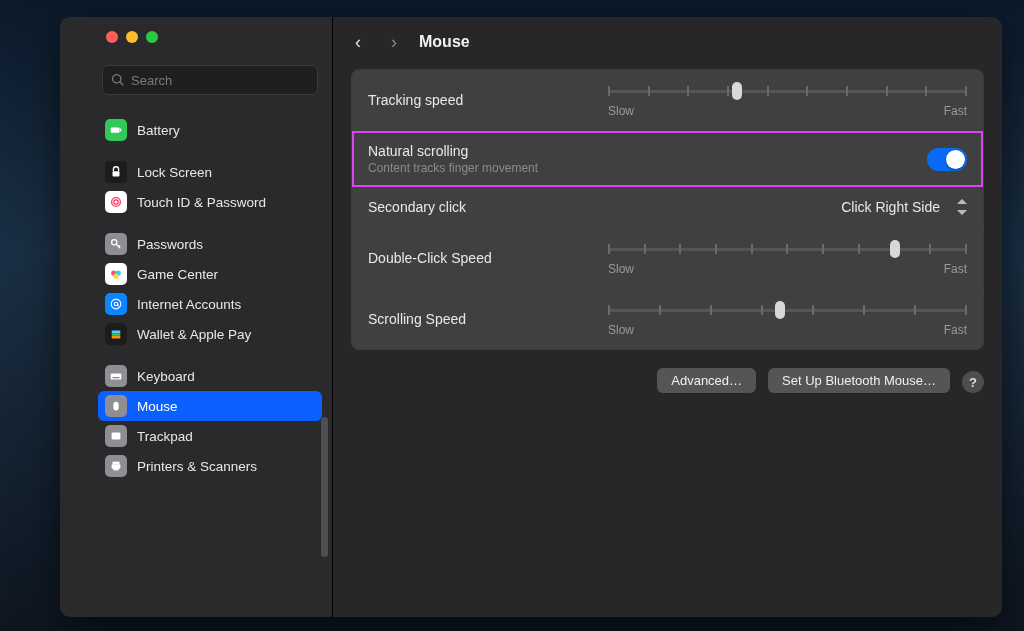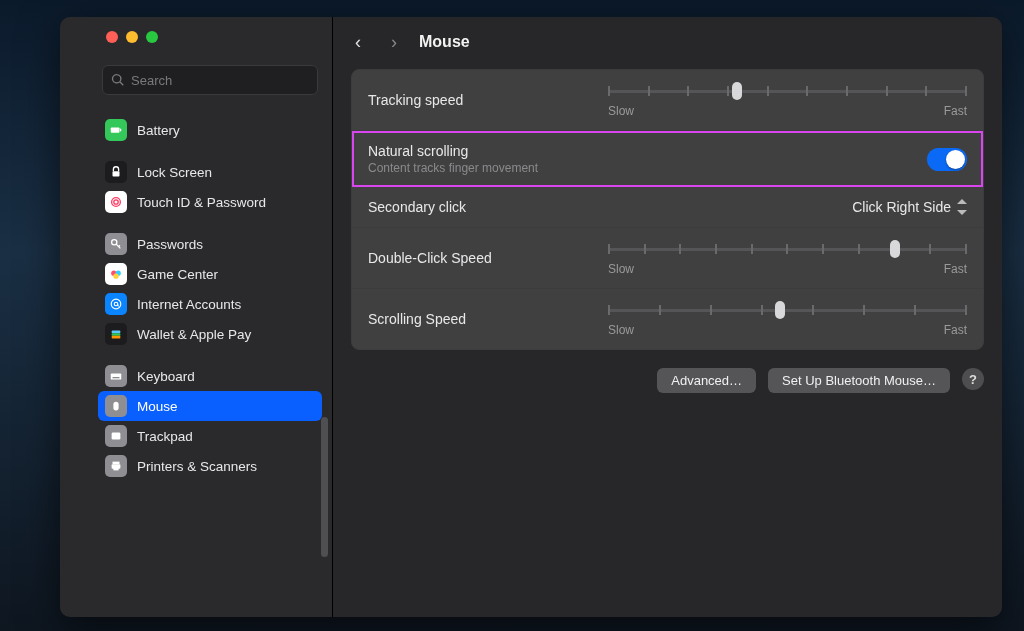--- a/index.html
+++ b/index.html
@@ -42,26 +42,26 @@
 .row-right.inline{flex-direction:row;align-items:center;justify-content:flex-end;}
 .slider{ position:relative; height:18px; }
 .track{position:absolute;left:0;right:0;top:8px;height:3px;background:#555558;border-radius:2px;}
 .ticks{position:absolute;left:0;right:0;top:4px;display:flex;justify-content:space-between;}
 .tick{width:2px;height:10px;background:#6a6a6d;}
 .thumb{position:absolute;top:0;width:10px;height:18px;background:#d8d8da;border-radius:5px;transform:translateX(-50%);}
 .slider-labels{display:flex;justify-content:space-between;color:#9a9a9d;font-size:12px;margin-top:4px;}
 .highlight{border:2px solid #d946ef; padding:10px 14px;}
 .toggle{width:40px;height:23px;background:#0a6af5;border-radius:12px;position:relative;flex-shrink:0;}
 .toggle::after{content:"";position:absolute;right:2px;top:2px;width:19px;height:19px;background:#fff;border-radius:50%;box-shadow:0 1px 2px rgba(0,0,0,.4);}
-.select-val{color:#e8e8ea;font-size:14px;display:flex;align-items:center;gap:6px;}
+.select-val{color:#e8e8ea;font-size:14px;display:flex;align-items:center;gap:17px;}
 .updown{width:10px;height:16px;position:relative;}
 .updown::before,.updown::after{content:"";position:absolute;left:0;border-left:5px solid transparent;border-right:5px solid transparent;}
 .updown::before{top:0;border-bottom:5px solid #bbb;}
 .updown::after{bottom:0;border-top:5px solid #bbb;}
-.footer-btns{ display:flex; justify-content:flex-end; gap:12px; padding:18px; align-items:flex-start;}
+.footer-btns{ display:flex; justify-content:flex-end; gap:12px; padding:18px; align-items:flex-end;}
 .btn{background:#555558;color:#f0f0f0;border:none;border-radius:6px;padding:5px 14px;font-size:13px;}
 .help{width:22px;height:22px;border-radius:50%;background:#4e4e51;color:#ddd;display:flex;align-items:center;justify-content:center;font-size:13px;font-weight:600;}
 </style>
 </head>
 <body>
 
 <div class="window">
  <div class="sidebar">
    <div class="traffic">
      <div class="dot red"></div>

